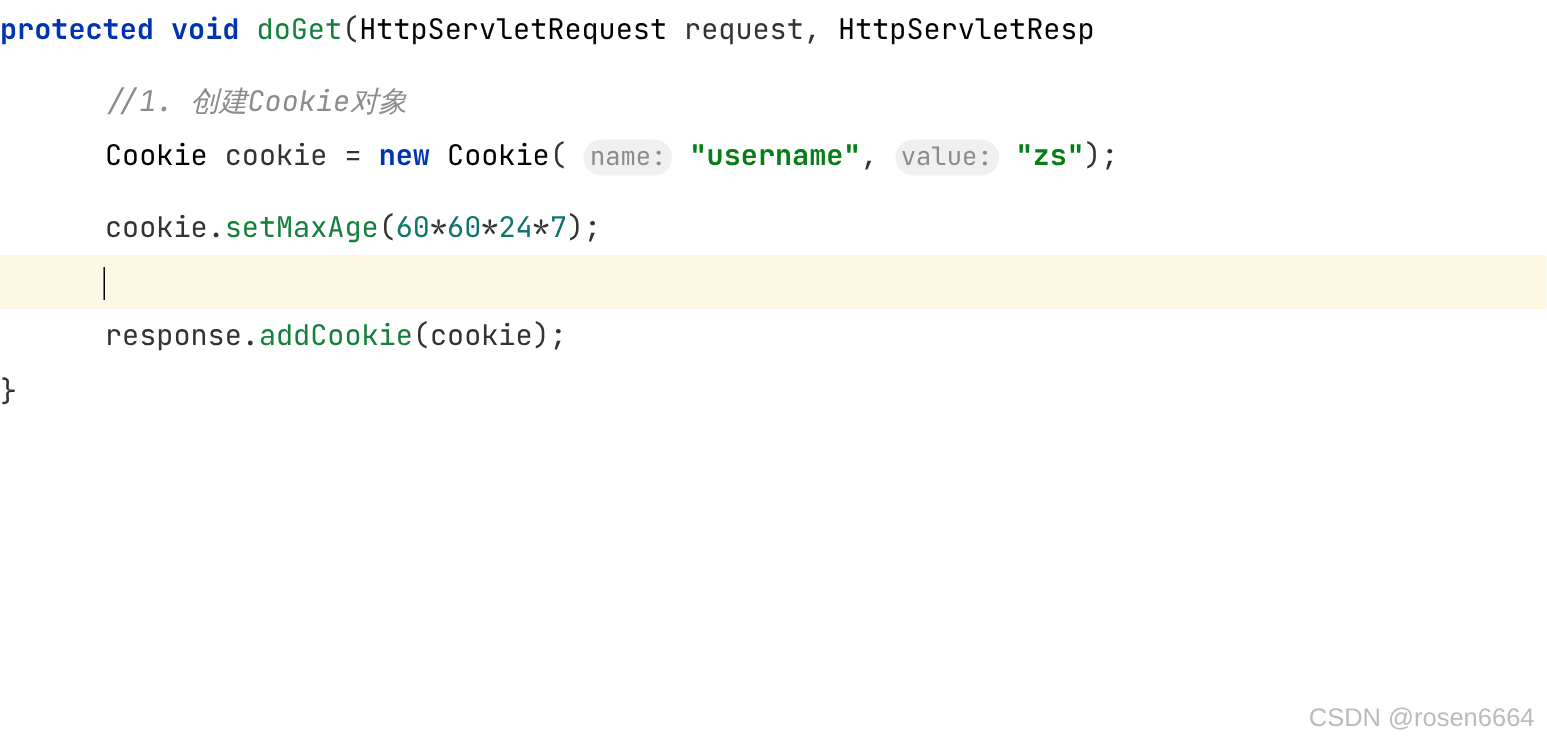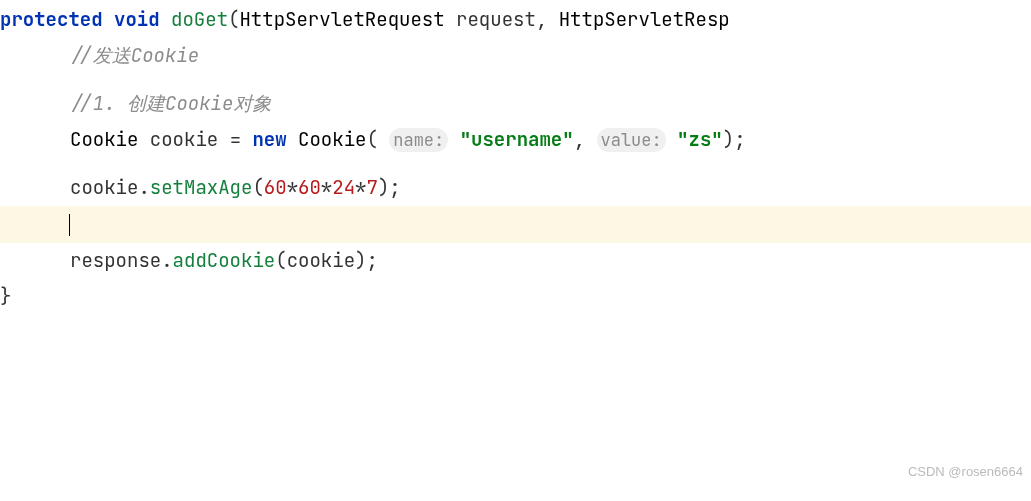--- a/index.html
+++ b/index.html
@@ -17,21 +17,21 @@
     .code-line {
       white-space: pre;
       padding-left: 0;
     }
     .kw { color: #0033b3; font-weight: bold; text-align: right; }
     .type { color: #000000; }
     .method { color: #15803d; }
     .param { color: #333333; }
     .comment { color: #8c8c8c; font-style: italic; }
     .str { color: #067d17; font-weight: bold; }
-    .num { color: #b91c1c; }
+    .num { color: #0f766e; }
     .op { color: #333333; }
     .punct { color: #333333; }
     .hint {
       color: #8c8c8c;
       background: #f0f0f0;
       border-radius: 12px;
       padding: 1px 4px;
       font-style: normal;
       font-size: 17px;
     }
@@ -47,36 +47,35 @@
       display: inline-block;
       width: 1px;
       height: 22px;
       background: #000;
       vertical-align: middle;
       margin-left: -1px;
     }
     .watermark {
       position: absolute;
       right: 8px;
-      bottom: 16px;
-      font-size: 13px;
+      bottom: 6px;
+      font-size: 17px;
       color: #bbbbbb;
       font-family: Arial, sans-serif;
       font-style: normal;
     }
     .spacer { height: 12px; }
   </style>
 </head>
 <body>
 
 <div>
 
   <div class="code-line indent0"><span class="kw">protected</span> <span class="kw">void</span> <span class="method">doGet</span><span class="punct">(</span><span class="type">HttpServletRequest</span> <span class="param">request</span><span class="punct">,</span> <span class="type">HttpServletResp</span></div>
 
-  <div class="code-line indent1"><span class="comment">//发送Cookie</span></div>
 
   <div class="spacer"></div>
 
   <div class="code-line indent1"><span class="comment">//1. 创建Cookie对象</span></div>
 
   <div class="code-line indent1"><span class="type">Cookie</span> <span class="param">cookie</span> <span class="op">=</span> <span class="kw">new</span> <span class="type">Cookie</span><span class="punct">(</span> <span class="hint">name:</span> <span class="str">"username"</span><span class="punct">,</span> <span class="hint">value:</span> <span class="str">"zs"</span><span class="punct">)</span><span class="punct">;</span></div>
 
   <div class="spacer"></div>
 
 

